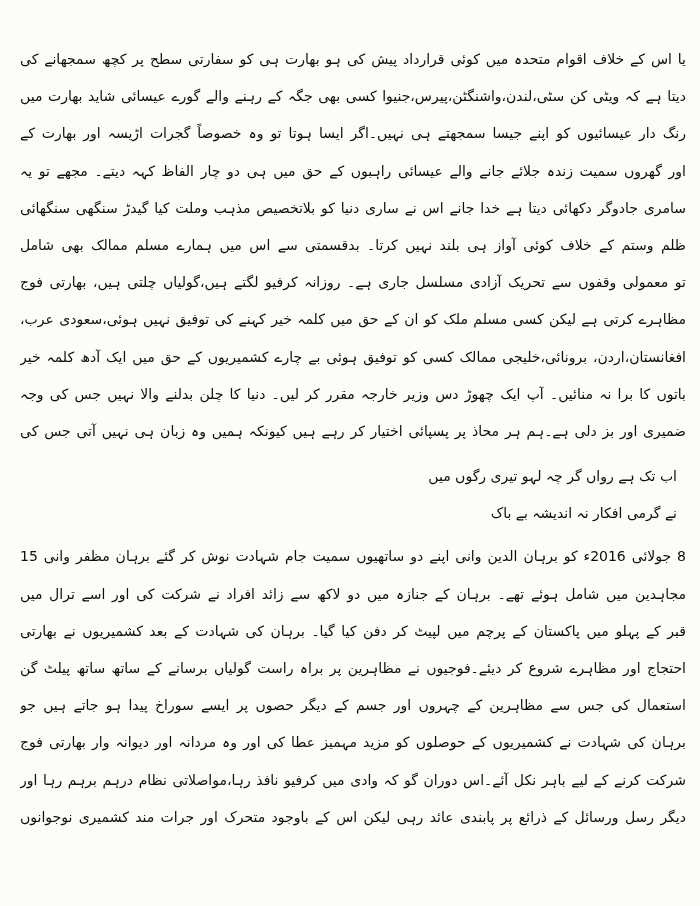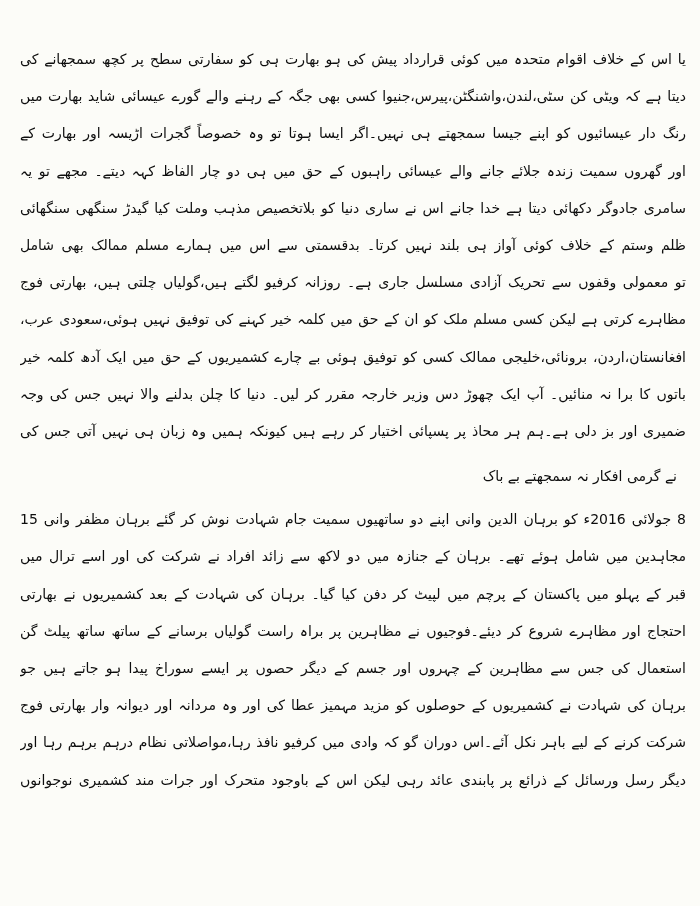--- a/index.html
+++ b/index.html
@@ -56,21 +56,22 @@
     <div class="line">سامری جادوگر دکھائی دیتا ہے خدا جانے اس نے ساری دنیا کو بلاتخصیص مذہب وملت کیا گیدڑ سنگھی سنگھائی ہے کہ اس قصائی کے</div>
     <div class="line">ظلم وستم کے خلاف کوئی آواز ہی بلند نہیں کرتا۔ بدقسمتی سے اس میں ہمارے مسلم ممالک بھی شامل ہیں۔ گزشتہ قریباً تین سال سے</div>
     <div class="line">تو معمولی وقفوں سے تحریک آزادی مسلسل جاری ہے۔ روزانہ کرفیو لگتے ہیں،گولیاں چلتی ہیں، بھارتی فوج وحشت و درندگی کے</div>
     <div class="line">مظاہرے کرتی ہے لیکن کسی مسلم ملک کو ان کے حق میں کلمہ خیر کہنے کی توفیق نہیں ہوئی،سعودی عرب، ایران،عراق، شام،</div>
     <div class="line">افغانستان،اردن، برونائی،خلیجی ممالک کسی کو توفیق ہوئی بے چارے کشمیریوں کے حق میں ایک آدھ کلمہ خیر ہی کہہ دے؟میری</div>
     <div class="line">باتوں کا برا نہ منائیں۔ آپ ایک چھوڑ دس وزیر خارجہ مقرر کر لیں۔ دنیا کا چلن بدلنے والا نہیں جس کی وجہ ہماری منافقت، بے</div>
     <div class="line">ضمیری اور بز دلی ہے۔ہم ہر محاذ پر پسپائی اختیار کر رہے ہیں کیونکہ ہمیں وہ زبان ہی نہیں آتی جس کی سمجھ دنیا کو آتی ہے۔</div>
   </div>
 
   <div class="verse">
-    <div class="verse-line">نے گرمی افکار نہ سمجھتے بے باک</div>
+    <div class="verse-line">اب تک ہے رواں گر چہ لہو تیری رگوں میں</div>
+    <div class="verse-line">نے گرمی افکار نہ اندیشہ بے باک</div>
   </div>
 
   <div class="para">
     <div class="line">8 جولائی 2016ء کو برہان الدین وانی اپنے دو ساتھیوں سمیت جام شہادت نوش کر گئے برہان مظفر وانی 15 سال کی عمر میں</div>
     <div class="line">مجاہدین میں شامل ہوئے تھے۔ برہان کے جنازہ میں دو لاکھ سے زائد افراد نے شرکت کی اور اسے ترال میں اپنے بھائی خالد کی</div>
     <div class="line">قبر کے پہلو میں پاکستان کے پرچم میں لپیٹ کر دفن کیا گیا۔ برہان کی شہادت کے بعد کشمیریوں نے بھارتی فوج کے خلاف</div>
     <div class="line">احتجاج اور مظاہرے شروع کر دیئے۔فوجیوں نے مظاہرین پر براہ راست گولیاں برسانے کے ساتھ ساتھ پیلٹ گن بھی</div>
     <div class="line">استعمال کی جس سے مظاہرین کے چہروں اور جسم کے دیگر حصوں پر ایسے سوراخ پیدا ہو جاتے ہیں جو کبھی مندمل نہیں ہوتے۔</div>
     <div class="line">برہان کی شہادت نے کشمیریوں کے حوصلوں کو مزید مہمیز عطا کی اور وہ مردانہ اور دیوانہ وار بھارتی فوج کے خلاف مظاہروں میں</div>
     <div class="line">شرکت کرنے کے لیے باہر نکل آئے۔اس دوران گو کہ وادی میں کرفیو نافذ رہا،مواصلاتی نظام درہم برہم رہا اور انٹرنیٹ سمیت</div>

